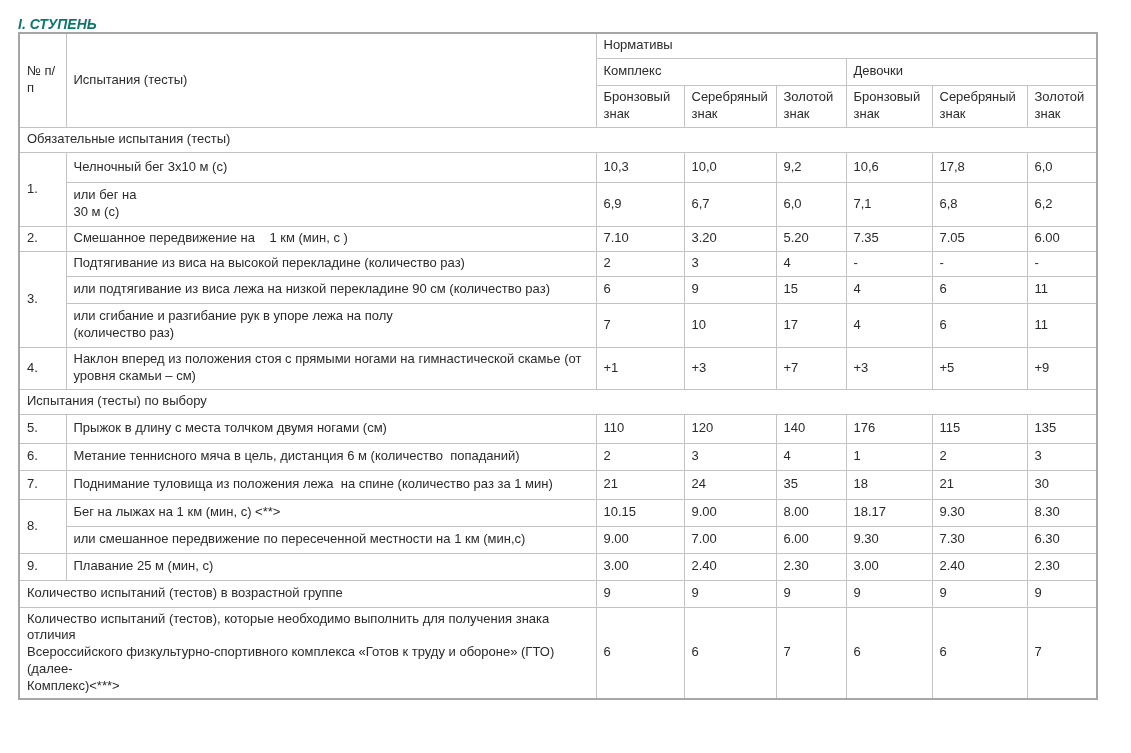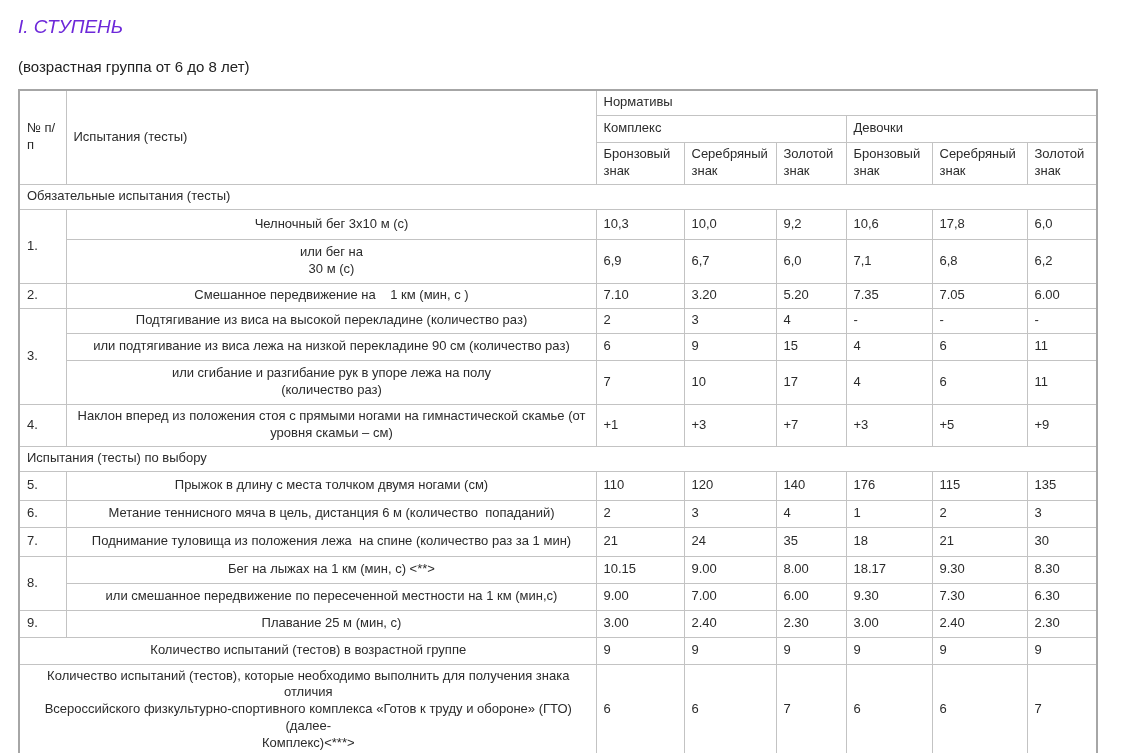--- a/index.html
+++ b/index.html
@@ -9,24 +9,24 @@
     font-family: "Liberation Sans", "DejaVu Sans", sans-serif;
     color: #2b2b2b;
   }
   .wrap {
     width: 1100px;
     padding: 8px 16px 20px 18px;
     box-sizing: border-box;
   }
   .page-title {
     margin: 8px 0 0 0;
-    font-size: 19px;
-    font-weight: normal;
+    font-size: 14px;
+    font-weight: bold;
     font-style: italic;
-    color: #6d28d9;
+    color: #0f766e;
   }
   .page-subtitle {
     margin: 20px 0 14px 0;
     font-size: 15px;
     font-weight: normal;
     color: #222222;
   }
   table.standards {
     border-collapse: collapse;
     table-layout: fixed;
@@ -34,37 +34,36 @@
     border: 2px solid #a6a6a6;
     font-size: 13px;
     line-height: 1.3;
   }
   table.standards td {
     border: 1px solid #c3c3c3;
     padding: 3px 6px 3px 7px;
     vertical-align: middle;
     overflow: hidden;
   }
-  td.lbl { white-space: pre-line; text-align: center; }
+  td.lbl { white-space: pre-line; }
   td.num { vertical-align: middle; }
   td.val { vertical-align: middle; }
   tr.h25 { height: 25px; }
   tr.h27 { height: 27px; }
   tr.h29 { height: 29px; }
   tr.h30 { height: 30px; }
   tr.h42 { height: 42px; }
   tr.h44 { height: 44px; }
   tr.h63 { height: 63px; }
 </style>
 </head>
 <body>
 
 <div class="wrap">
   <h1 class="page-title">I. СТУПЕНЬ</h1>
-  <p class="page-subtitle">(возрастная группа от 6 до 8 лет)</p>
 
   <table class="standards">
     <colgroup>
       <col style="width:47px">
         <col style="width:530px">
       <col style="width:88px">
         <col style="width:92px">
         <col style="width:70px">
       <col style="width:86px">
         <col style="width:95px">

